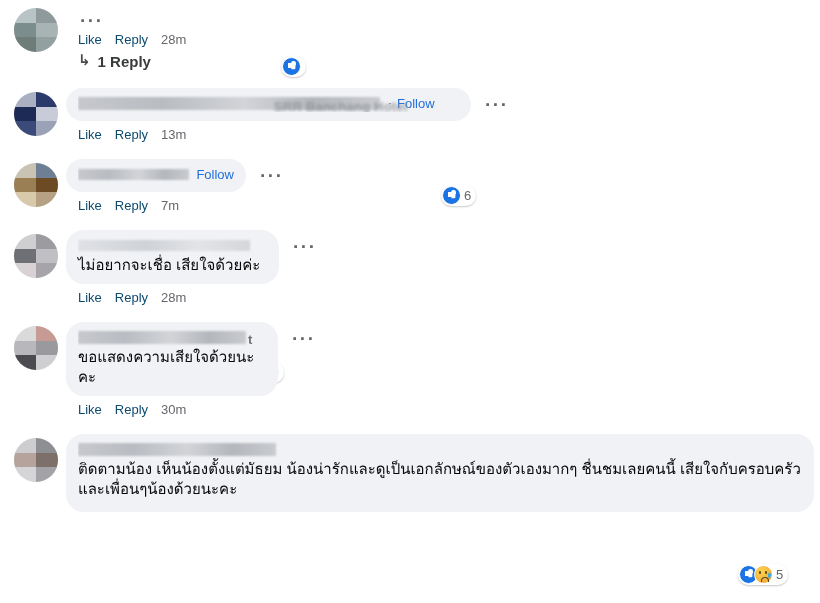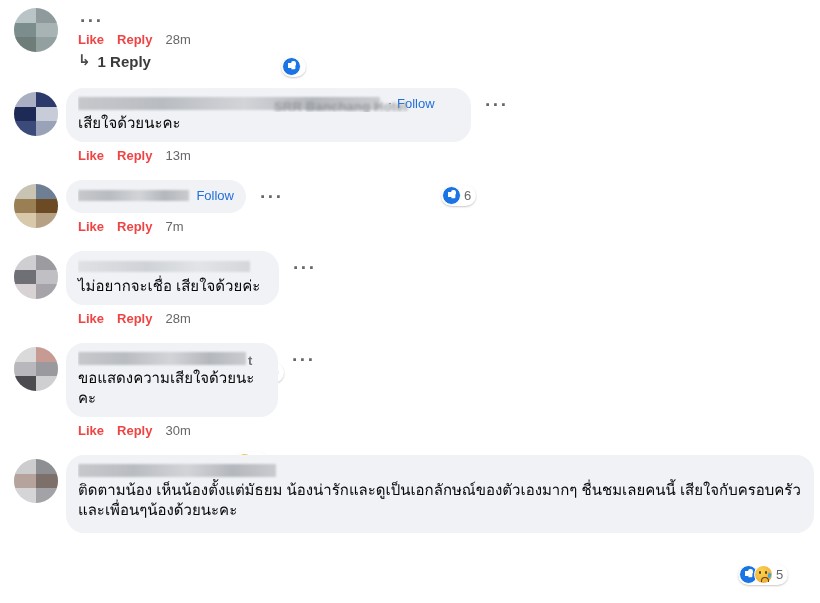--- a/index.html
+++ b/index.html
@@ -146,22 +146,22 @@
   
   .actions {
     display: flex;
     align-items: center;
     gap: 13px;
     padding: 6px 0 0 12px;
     font-size: 13px;
     line-height: 16px;
   }
   .act {
-    font-weight: 700;
-    color: #ef4444;
+    font-weight: 400;
+    color: #0c4a6e;
     cursor: pointer;
   }
   .ts {
     font-weight: 400;
     color: #65676b;
     cursor: pointer;
   }
 
   .replies-line {
     display: flex;
@@ -352,21 +352,20 @@
       </div>
     <div class="body-col">
       <div class="bubble-row">
         <div class="bubble" style="width:405px;">
           <div class="name-line">
             <span class="redact tall" style="width:302px;"></span>
             <span class="ghostname" style="left:196px; top:4px;">SRR Banchang Hotel</span>
             <span class="dot-sep">·</span>
             <span class="follow">Follow</span>
           </div>
-          <div class="ctext">เสียใจด้วยนะคะ</div>
         </div>
         <div class="kebab">···</div>
       </div>
       <div class="actions">
         <span class="act">Like</span>
         <span class="act">Reply</span>
         <span class="ts">13m</span>
       </div>
     </div>
     <div class="reacts" style="left:441px; top:185px;">

